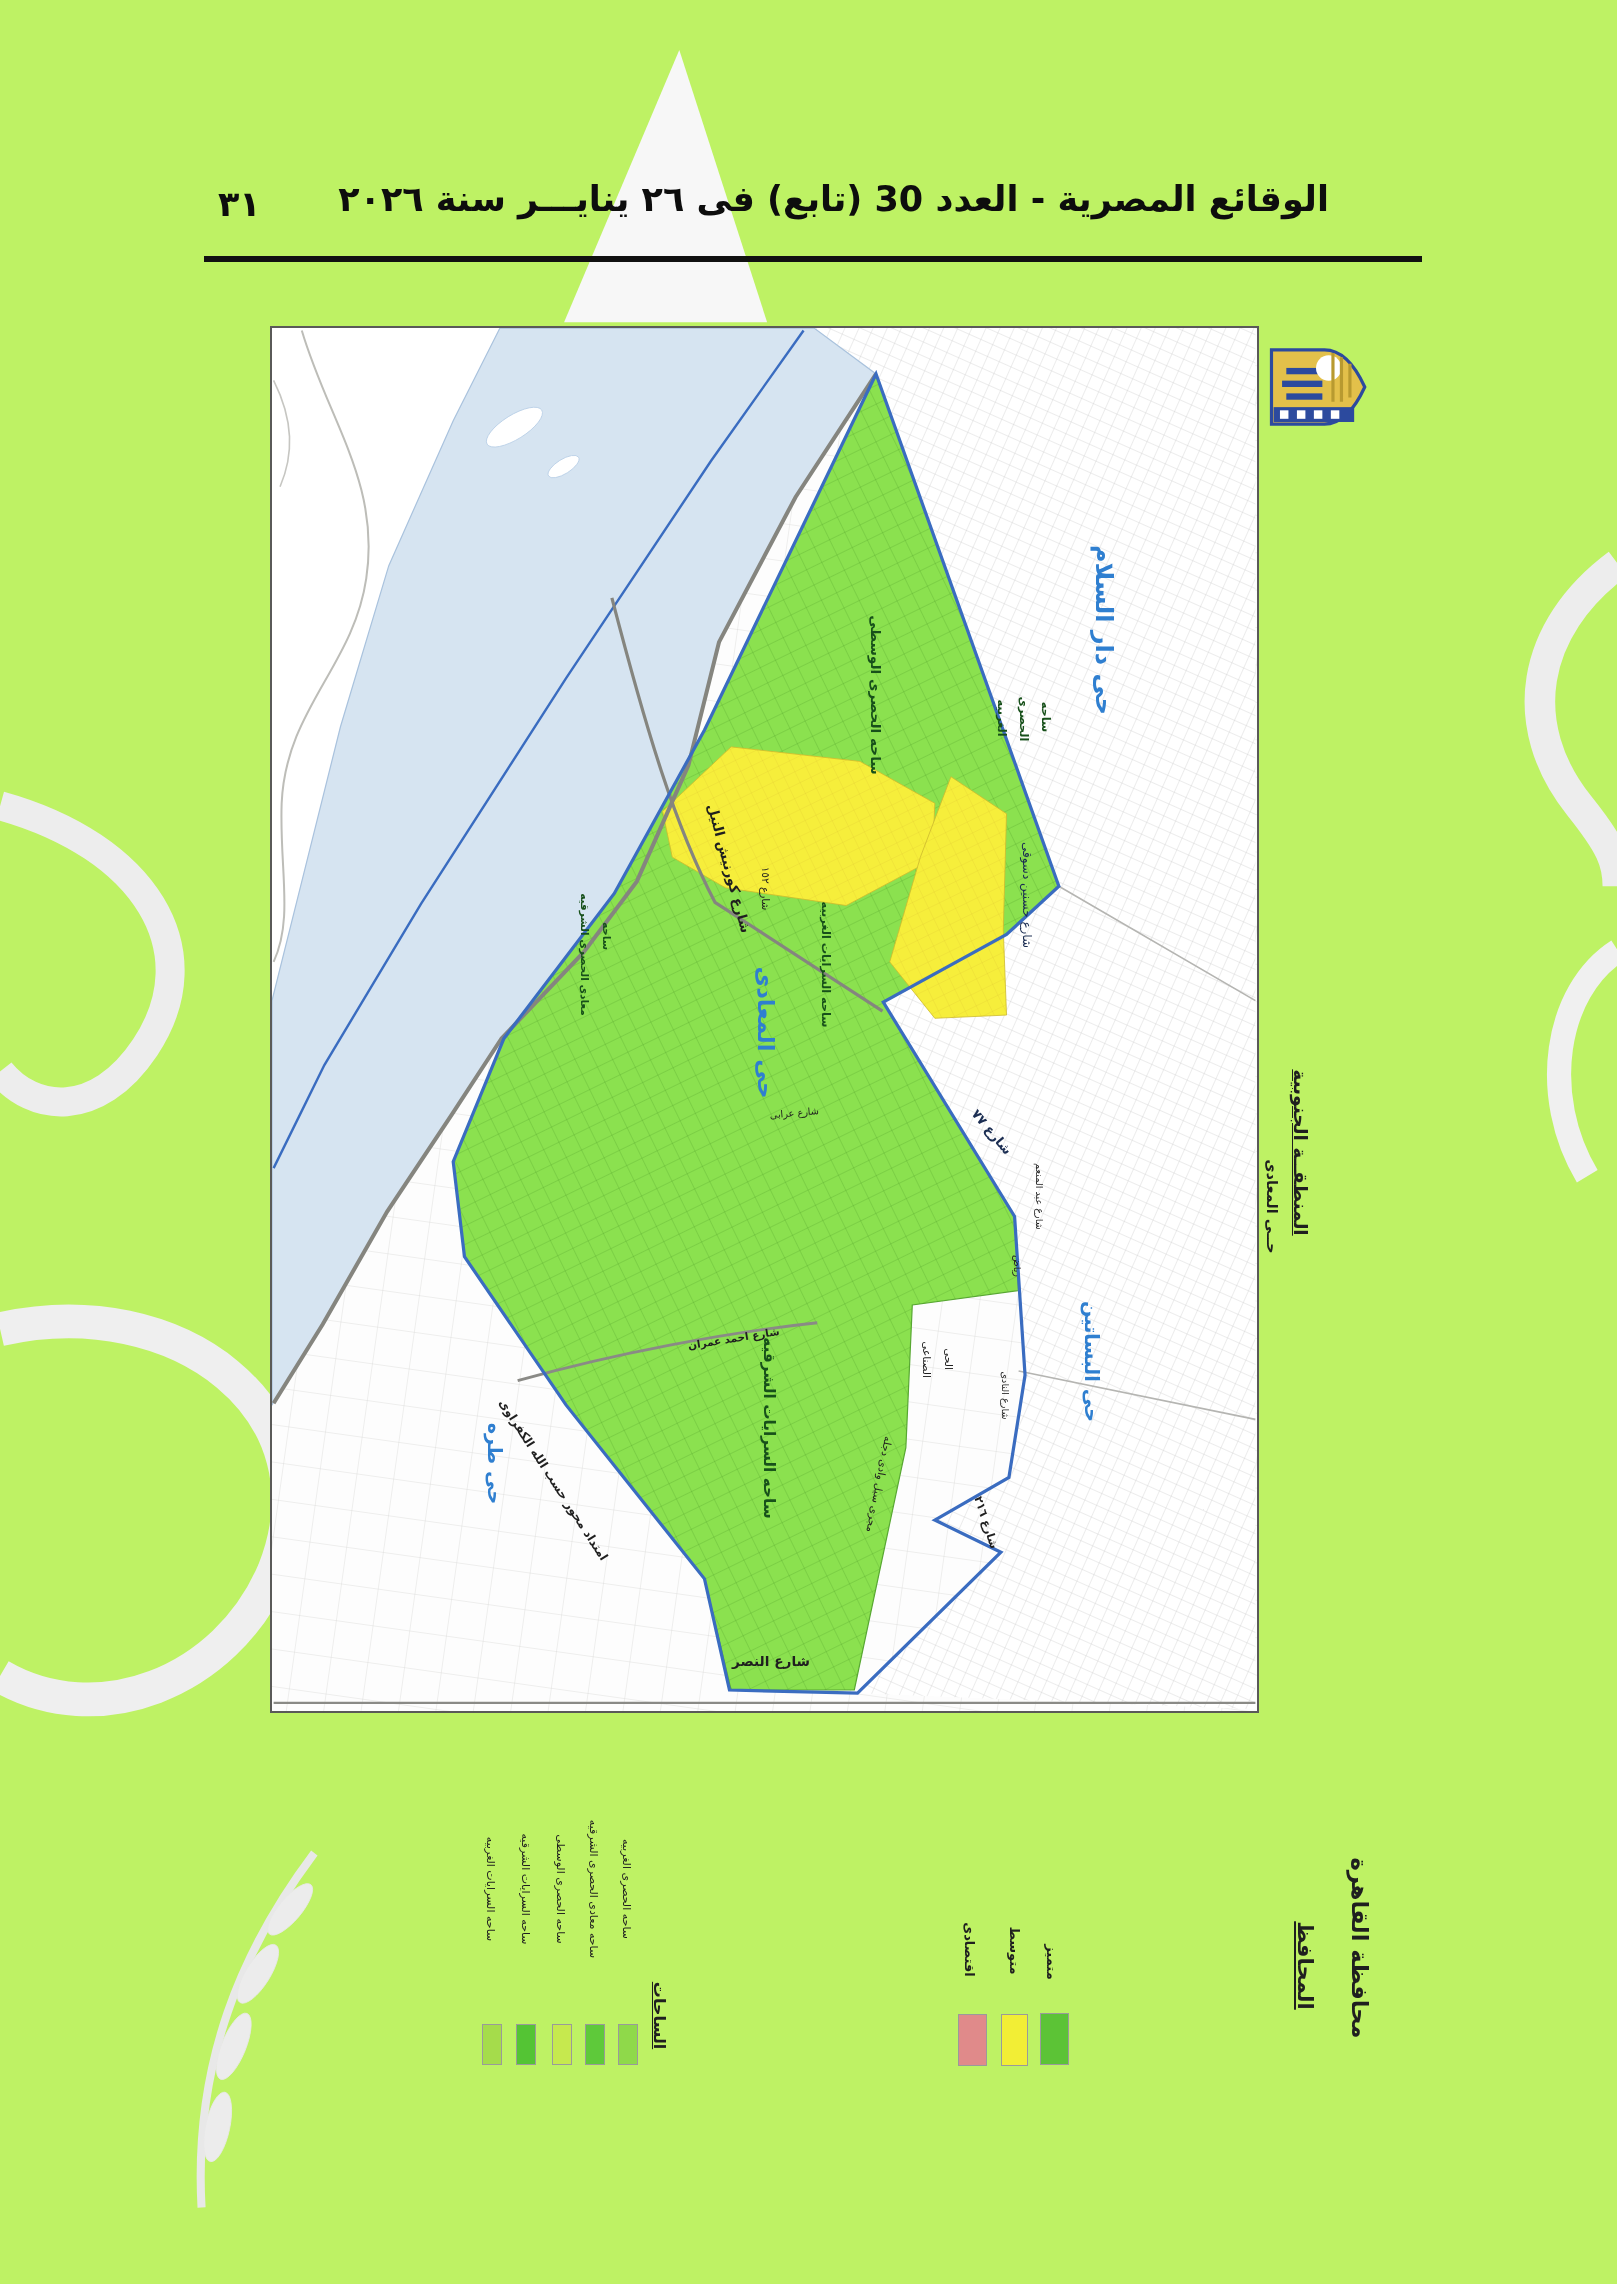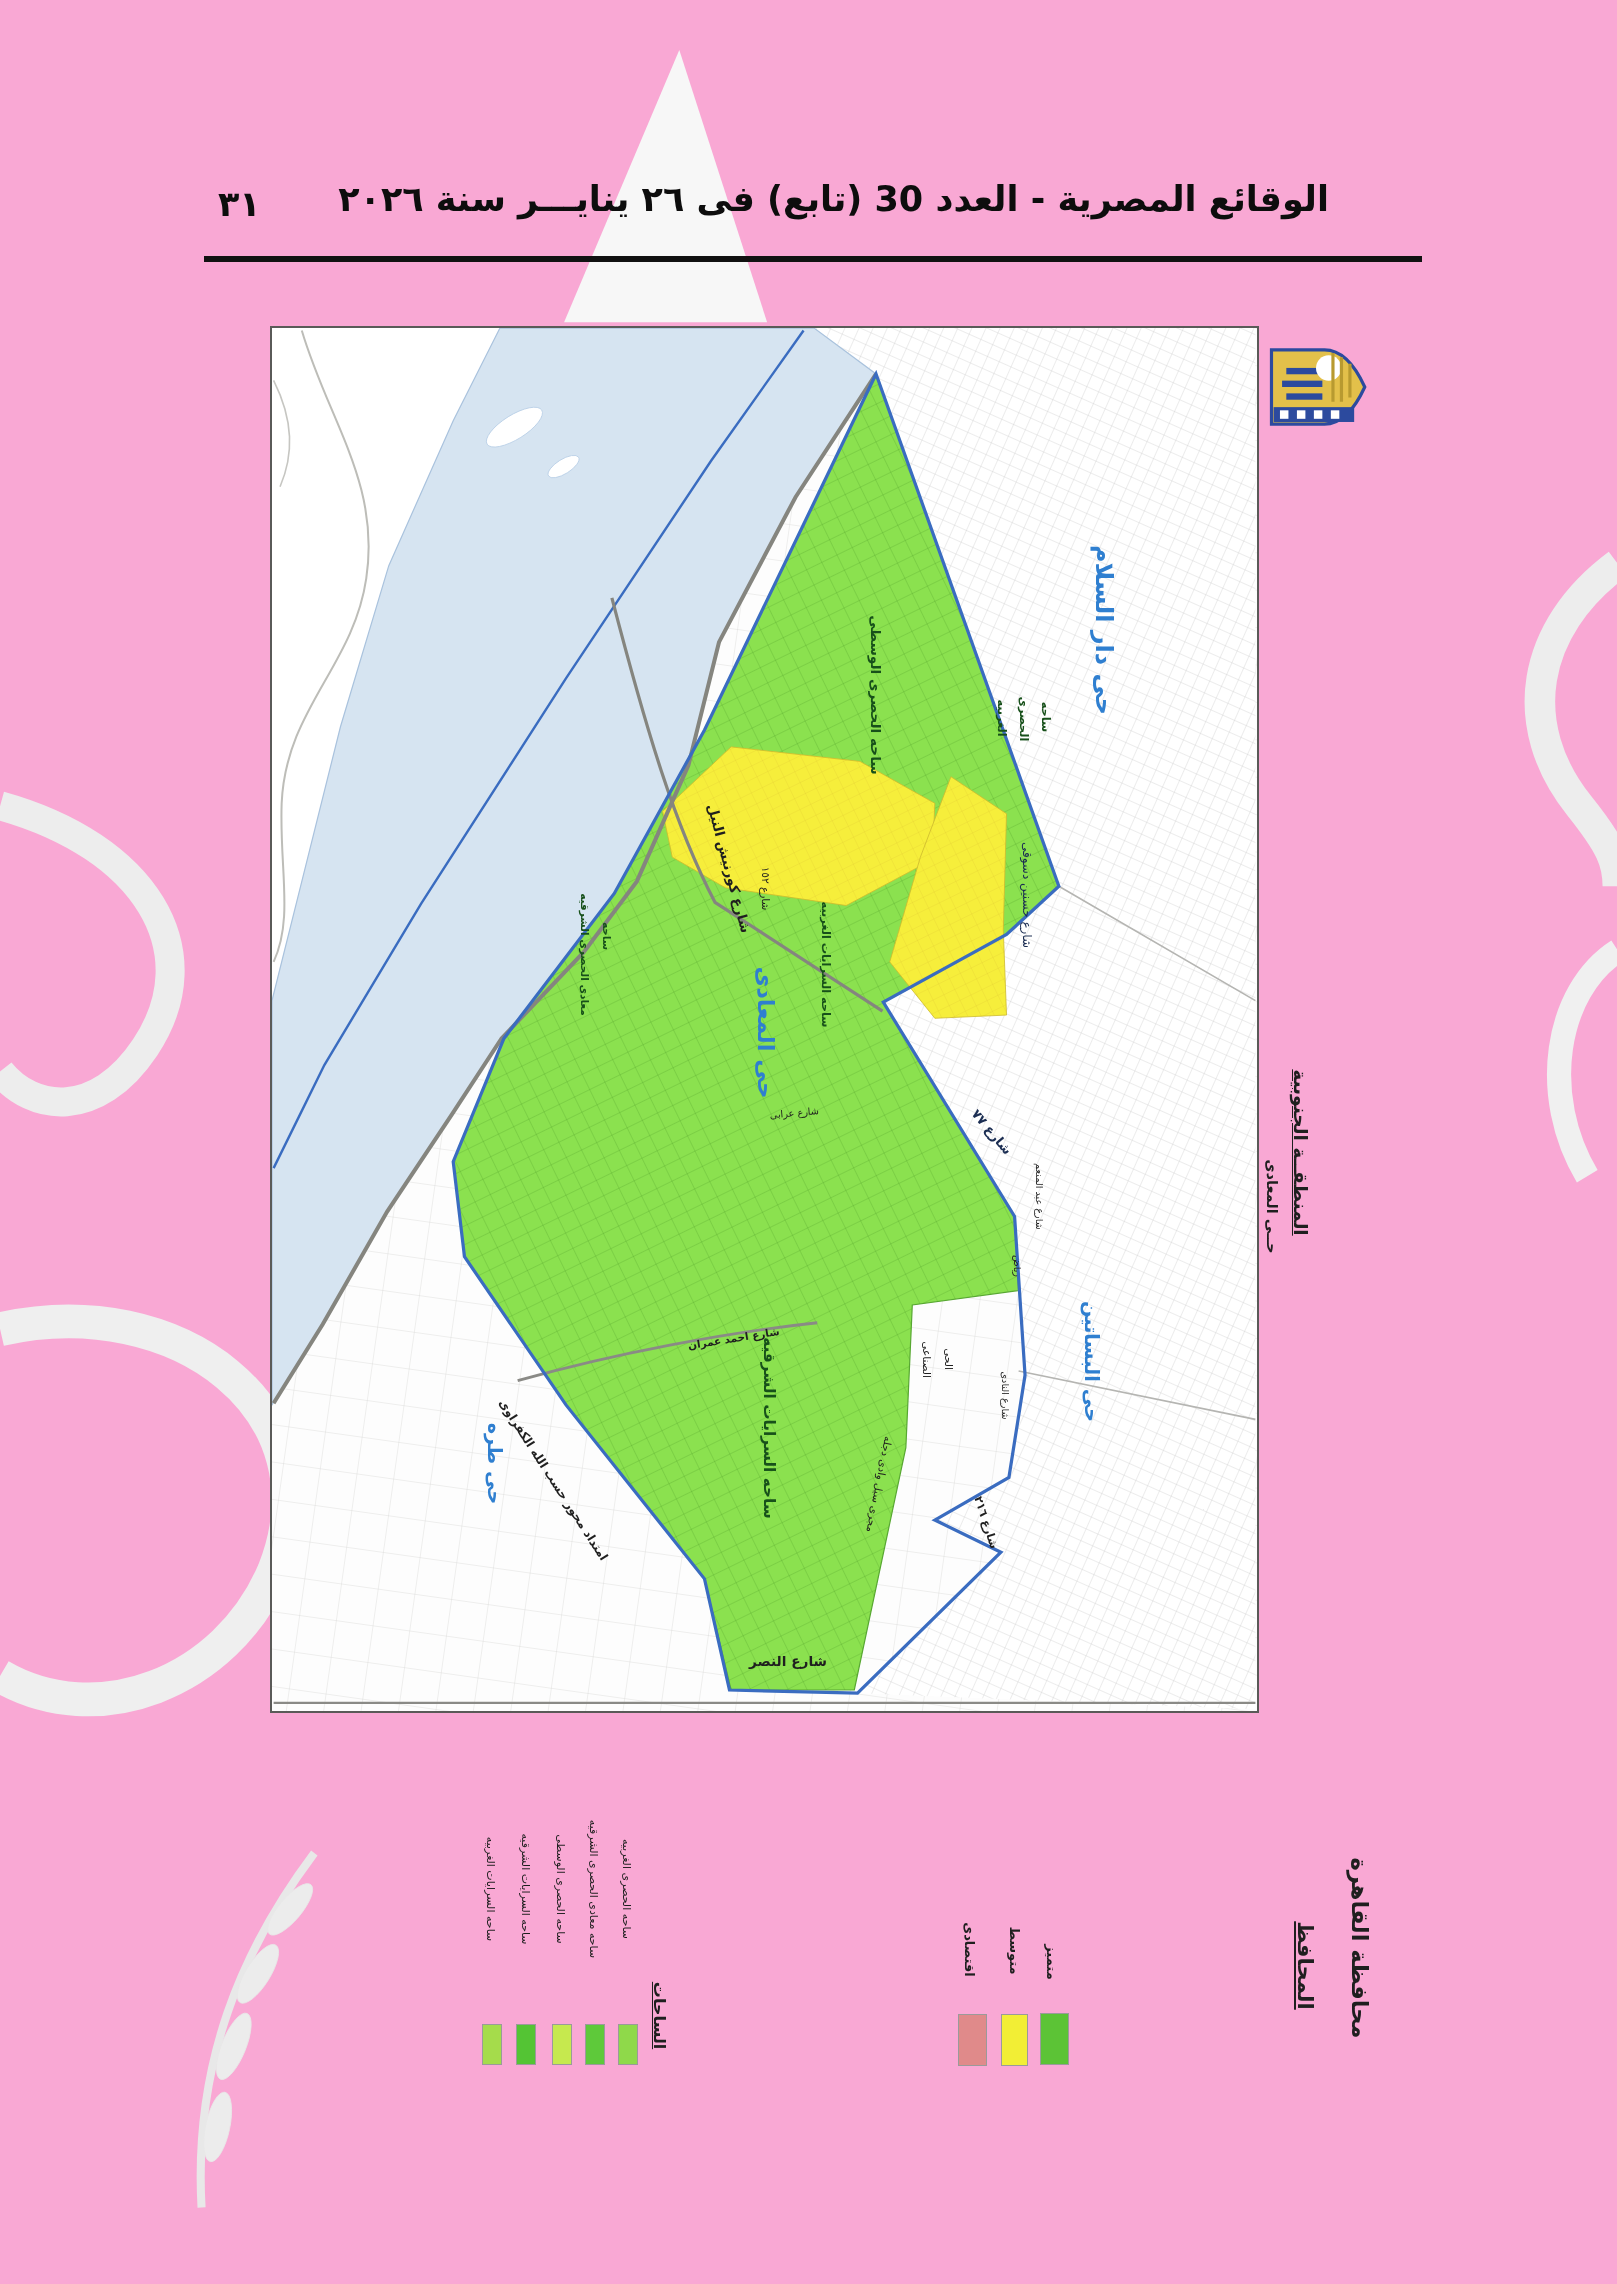--- a/index.html
+++ b/index.html
@@ -1,16 +1,16 @@
 <!DOCTYPE html>
 <html lang="ar" style="font-size:13px"><head>
 <meta charset="utf-8">
 <style>
   html,body{margin:0;padding:0;background:#ffffff;}
-  #page{position:relative;width:1618px;height:2284px;background:#f9a8d4;overflow:hidden;
+  #page{position:relative;width:1618px;height:2284px;background:#bef264;overflow:hidden;
         font-family:"DejaVu Sans",sans-serif;}
   .h{position:absolute;white-space:nowrap;direction:rtl;}
   .v{position:absolute;white-space:nowrap;direction:rtl;text-align:center;
      transform:rotate(90deg);transform-origin:0 0;}
   .dg{color:#17501a;}
   .blue{color:#2f7fd0;font-weight:bold;}
   .blk{color:#1f1f1f;}
   .navy{color:#1b2d52;}
   #map-frame{position:absolute;left:270px;top:326px;width:985px;height:1383px;
              border:2.4px solid #5a5a58;background:#fdfdfd;}
@@ -144,21 +144,21 @@
     <div class="v blk" style="left:683px;top:1003px;width:56px;font-size:10.5px;">الحى</div>
     <div class="v blk" style="left:661px;top:987px;width:89px;font-size:10.5px;">الصناعى</div>
 
     <div class="v blk" style="left:500px;top:522px;width:77px;font-size:10.5px;">شارع ١٥٢</div>
     <div class="v navy" style="left:697px;top:765px;width:89px;font-size:13px;font-weight:bold;transform:rotate(50deg);">شارع ٧٧</div>
     <div class="v navy" style="left:762px;top:446px;width:242px;font-size:12px;">شارع حسنين دسوقى</div>
     <div class="v blk" style="left:773px;top:818px;width:101px;font-size:9.7px;">شارع عبد المنعم</div>
     <div class="v blk" style="left:751px;top:908px;width:60px;font-size:9.7px;">رياض</div>
     <div class="v blk" style="left:739px;top:1015px;width:105px;font-size:9.7px;">شارع النادى</div>
     <div class="v blk" style="left:707px;top:1152px;width:85px;font-size:11.3px;font-weight:bold;transform:rotate(72deg);">شارع ٢١٦</div>
-    <div class="h blk" style="left:477px;top:1325px;font-size:13.7px;font-weight:bold;">شارع النصر</div>
+    <div class="h blk" style="left:460px;top:1325px;font-size:13.7px;font-weight:bold;">شارع النصر</div>
     <div class="v blk" style="left:193px;top:1003px;width:346px;font-size:12px;font-weight:bold;transform:rotate(57deg);">امتداد محور حسب الله الكفراوى</div>
     <div class="v blk" style="left:639px;top:1027px;width:266px;font-size:10.5px;transform:rotate(101deg);">مجرى سيل وادى دجله</div>
     <div class="h blk" style="left:379px;top:1007px;width:129px;font-size:10.5px;font-weight:bold;transform:rotate(-9deg);">شارع احمد عمران</div>
     <div class="h blk" style="left:458px;top:781px;width:89px;font-size:9.7px;transform:rotate(-5deg);">شارع عرابى</div>
   </div>
 
   <div class="v blk ul" style="left:669px;top:1963px;width:105px;font-size:16px;font-weight:bold;">الساحات</div>
 
   <div class="v blk" style="left:633px;top:1768px;width:242px;font-size:11px;">ساحه الحصرى الغربيه</div>
   <div class="v blk" style="left:600px;top:1768px;width:242px;font-size:11px;">ساحه معادى الحصرى الشرقيه</div>

